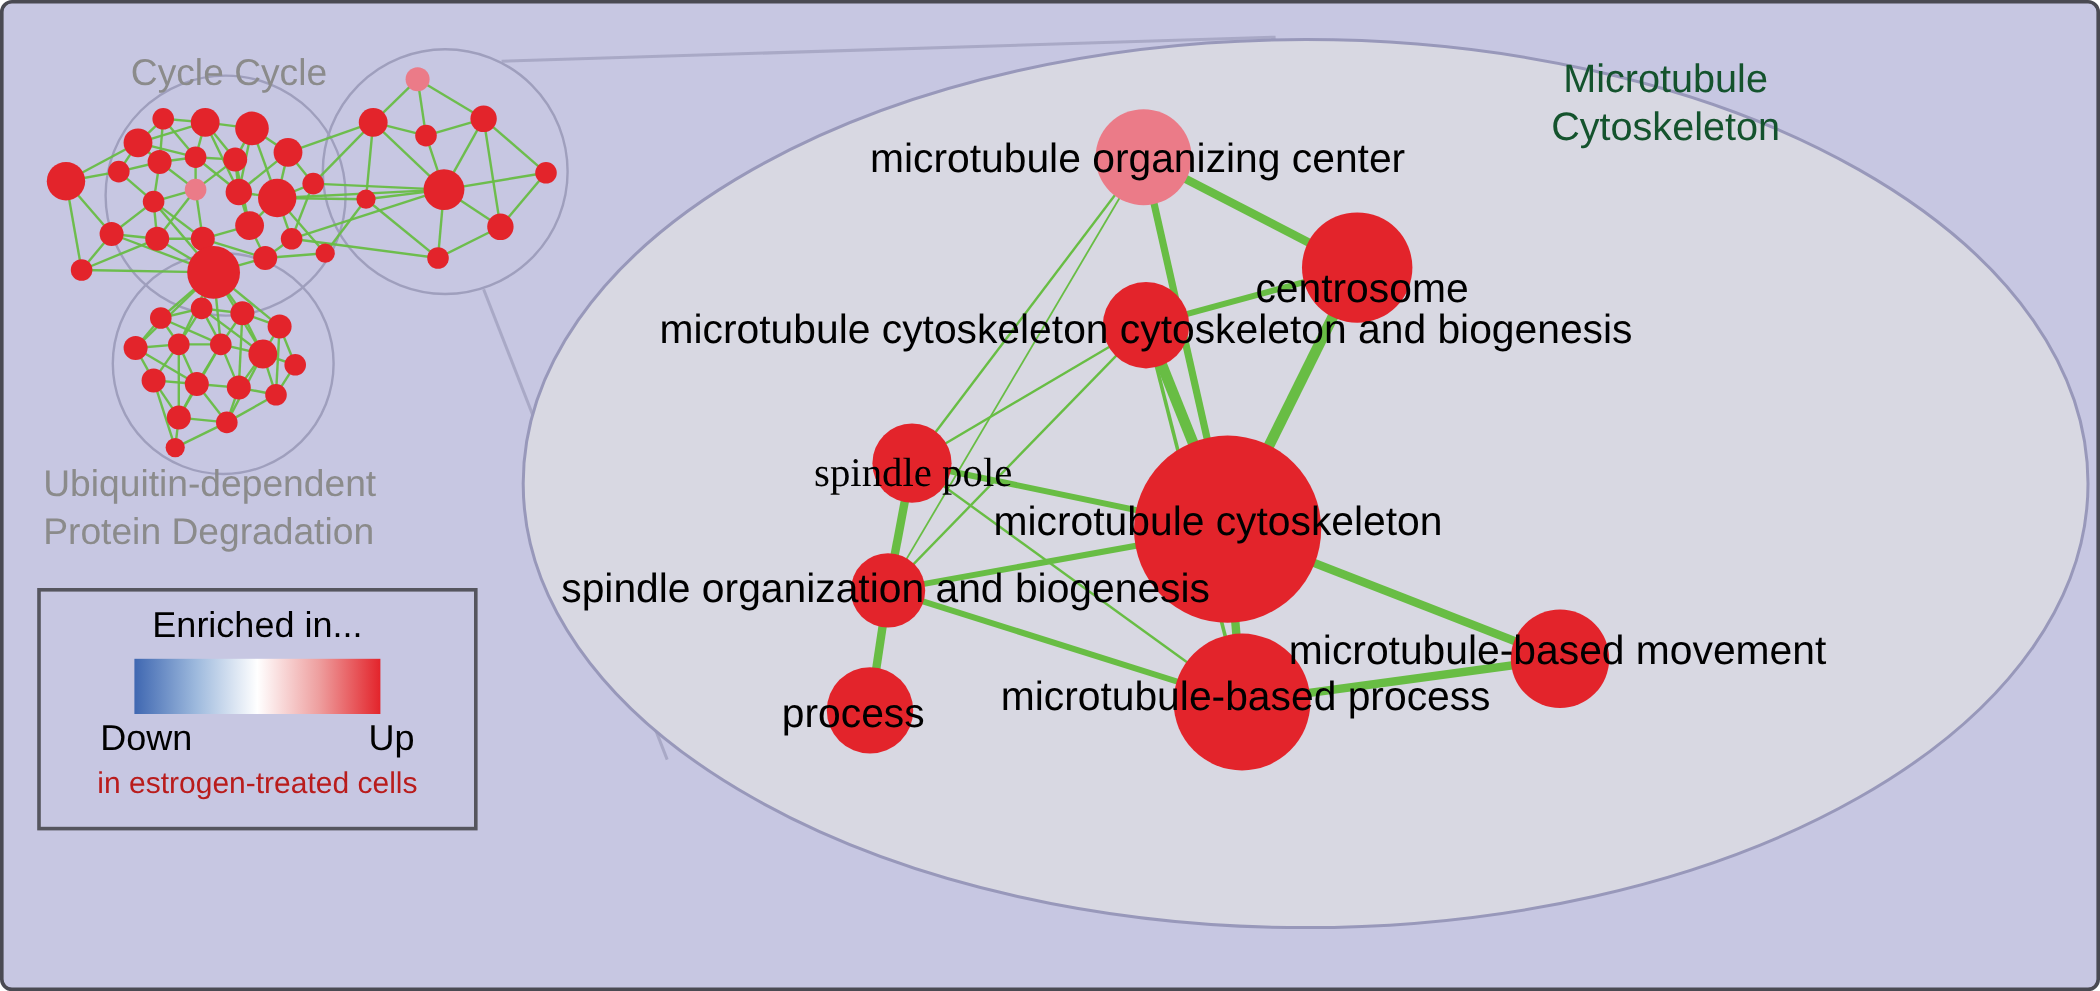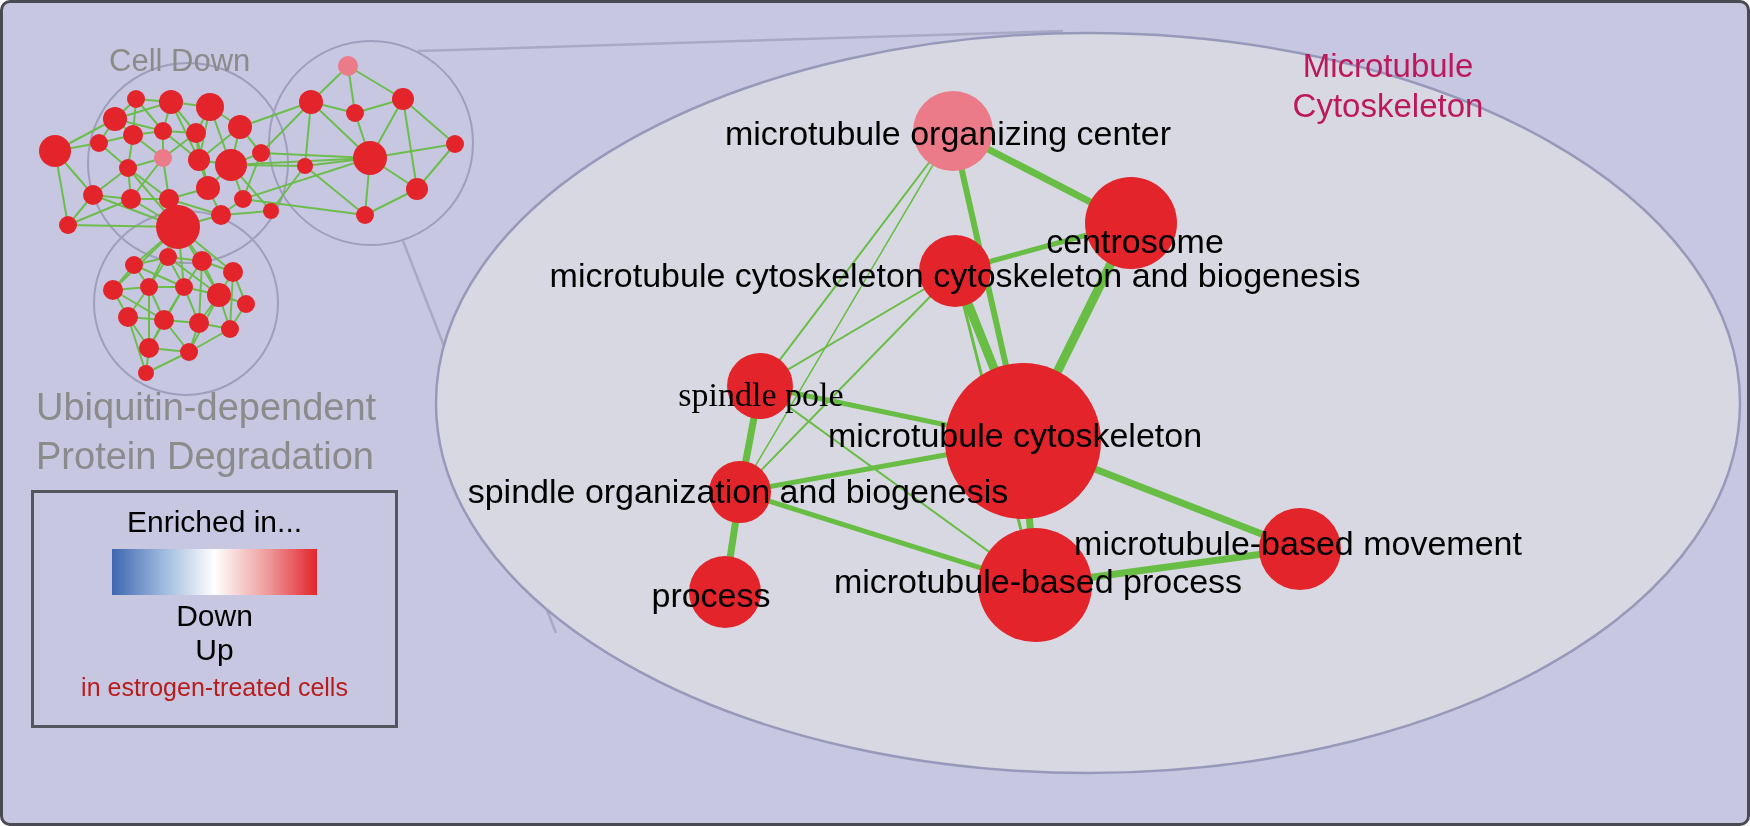--- a/index.html
+++ b/index.html
@@ -5,34 +5,34 @@
   html,body{margin:0;padding:0;background:#ffffff;font-family:"Liberation Sans",sans-serif;}
   .canvas{
     position:relative;width:1750px;height:826px;
     background:#c7c7e2;
     border:3px solid #4a4a52;border-radius:10px;
     box-sizing:border-box;overflow:hidden;
   }
   #net-svg{position:absolute;left:0;top:0;}
   .fig-label{position:absolute;white-space:nowrap;}
   .cell-cycle-label{left:106px;top:40px;font-size:31px;color:#8b8b8b;}
-  .ubiq-label{left:33px;top:380px;font-size:38px;color:#8b8b8b;line-height:1.28;}
-  .micro-label{left:1255px;top:43px;width:260px;text-align:center;font-size:33px;color:#be185d;line-height:1.2;white-space:nowrap;}
+  .ubiq-label{left:33px;top:380px;font-size:31px;color:#8b8b8b;line-height:1.28;}
+  .micro-label{left:1255px;top:43px;width:260px;text-align:center;font-size:33px;color:#14532d;line-height:1.2;white-space:nowrap;}
   .node-label{
     position:absolute;transform:translate(-50%,-50%);
     font-size:34px;color:#000;white-space:nowrap;
   }
   .legend{
-    position:absolute;left:28px;top:487px;width:367px;height:238px;
+    position:absolute;left:28px;top:487px;width:367px;height:202px;
     border:3px solid #55555e;box-sizing:border-box;
     text-align:center;padding-top:12px;
   }
   .legend-title{font-size:30px;color:#000;}
   .legend-bar{width:205px;height:46px;margin:10px auto 4px auto;}
-  .legend-downup{display:flex;justify-content:space-between;width:262px;margin:0 auto;font-size:30px;color:#000;flex-direction:column;}
+  .legend-downup{display:flex;justify-content:space-between;width:262px;margin:0 auto;font-size:30px;color:#000;}
   .legend-note{font-size:25px;color:#b91c1c;margin-top:4px;line-height:1.32;}
 </style>
 </head>
 <body>
 
 <div class="canvas" id="canvas" style="background: rgb(199, 199, 226); border-color: rgb(74, 74, 82);">
 
   <svg id="net-svg" width="1750" height="826" viewBox="0 0 1750 826">
       <line x1="415" y1="48" x2="1060" y2="28" stroke="#a9a9c6" stroke-width="2.5"></line>
       <line x1="400" y1="238" x2="553" y2="630" stroke="#a9a9c6" stroke-width="2.5"></line>
@@ -252,21 +252,21 @@
       <circle cx="1128" cy="220" r="46" fill="#e3242b"></circle>
       <circle cx="952" cy="268" r="36" fill="#e3242b"></circle>
       <circle cx="757" cy="383" r="33" fill="#e3242b"></circle>
       <circle cx="1020" cy="438" r="78" fill="#e3242b"></circle>
       <circle cx="737" cy="489" r="31" fill="#e3242b"></circle>
       <circle cx="1297" cy="546" r="41" fill="#e3242b"></circle>
       <circle cx="722" cy="589" r="36" fill="#e3242b"></circle>
       <circle cx="1032" cy="582" r="57" fill="#e3242b"></circle>
     </svg>
 
-  <div class="fig-label cell-cycle-label">Cell Down</div>
+  <div class="fig-label cell-cycle-label">Cycle Cycle</div>
 
   <div class="fig-label ubiq-label">
     <div>Ubiquitin-dependent</div>
     <div>Protein Degradation</div>
   </div>
 
   <div class="fig-label micro-label">
     <div>Microtubule</div>
     <div>Cytoskeleton</div>
   </div>

